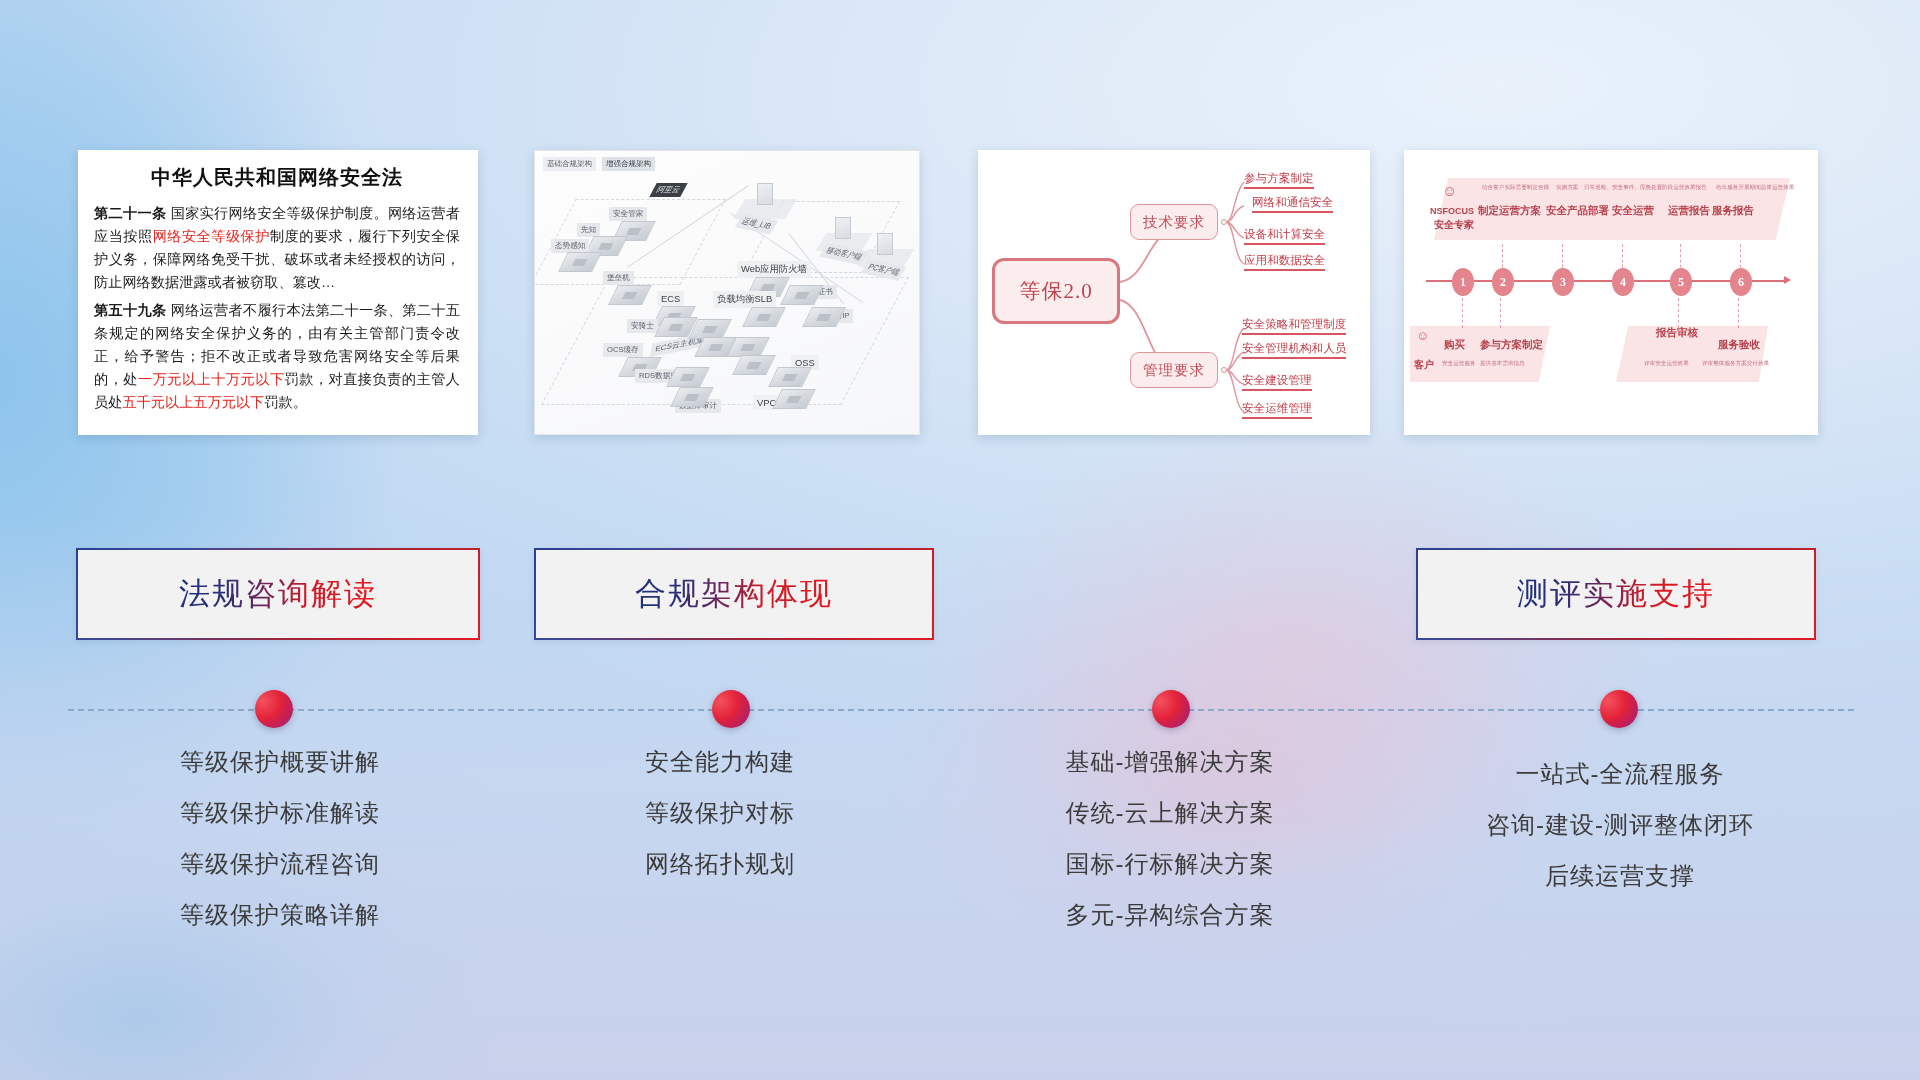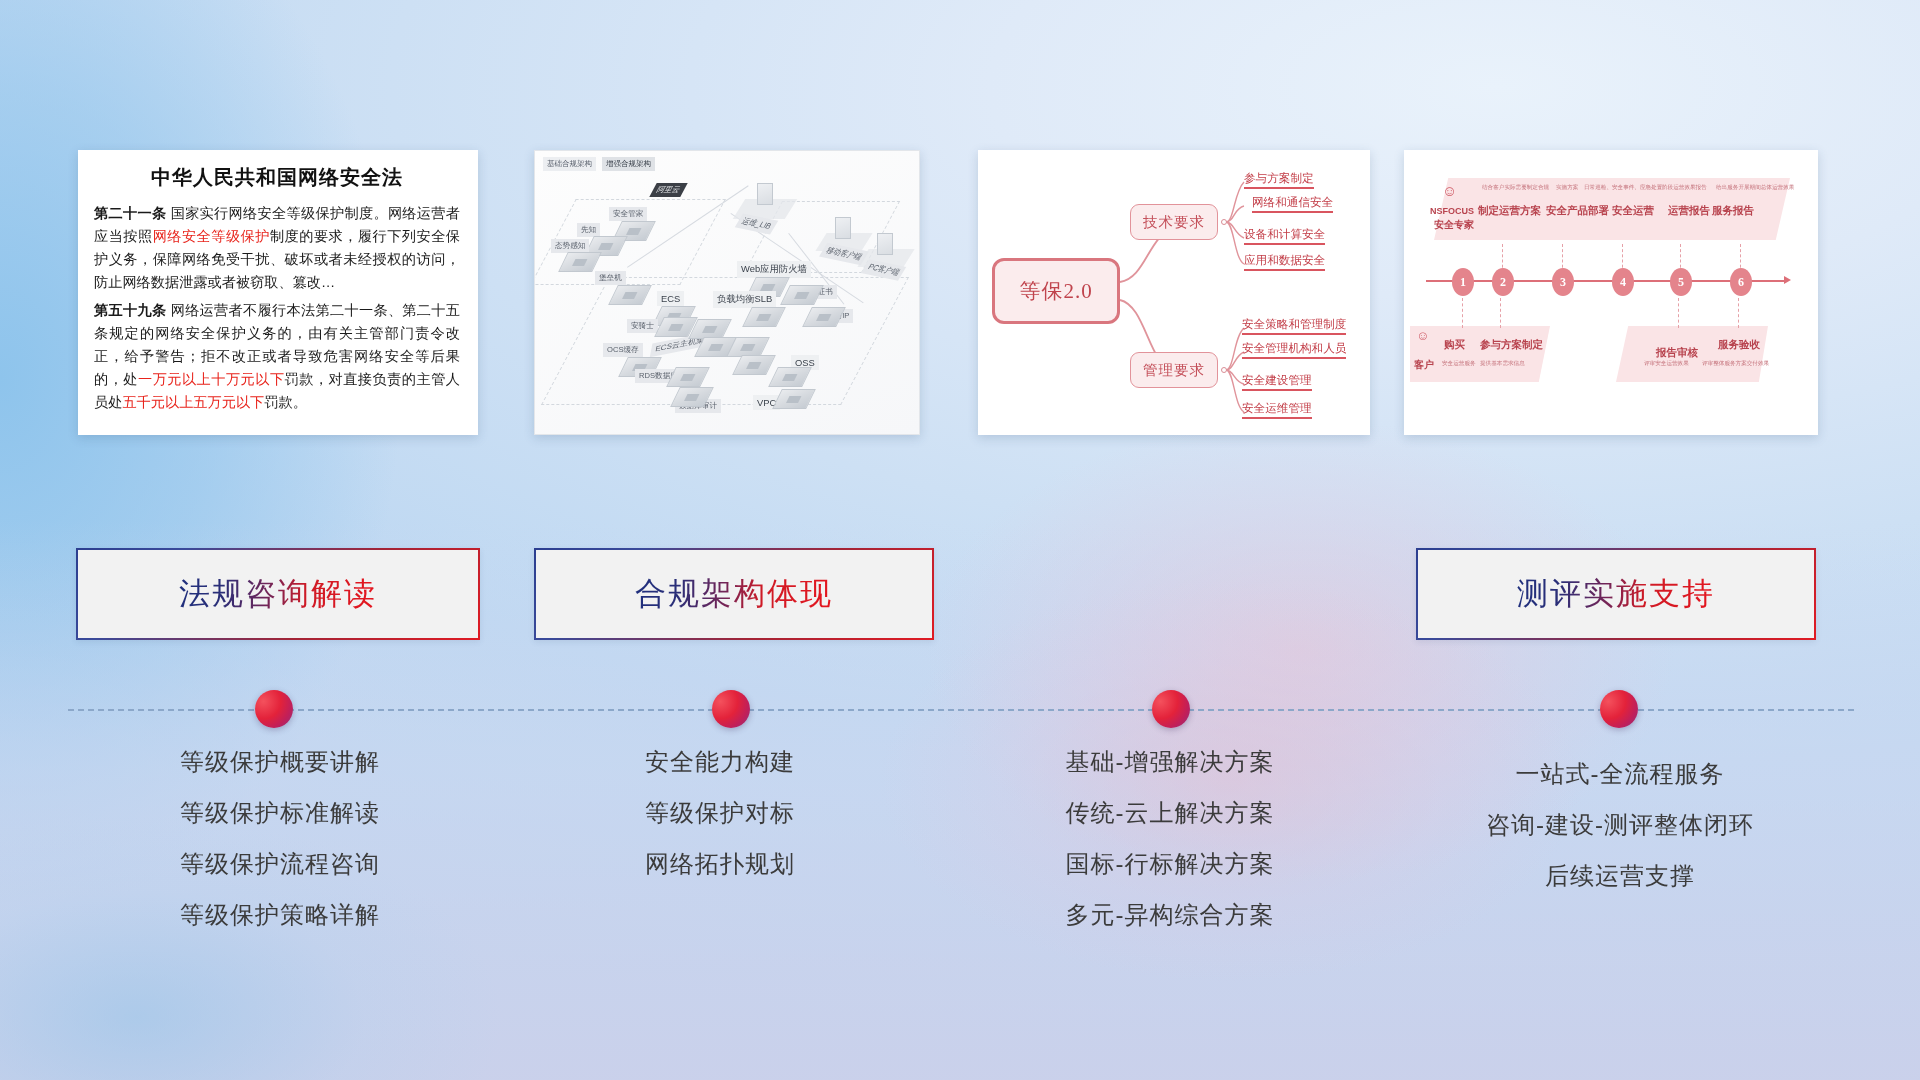--- a/index.html
+++ b/index.html
@@ -260,21 +260,21 @@
         <div class="srv" style="left:300px; top:66px;"></div>
         <div class="node" style="left:286px; top:96px; transform:skewX(-22deg) rotate(11deg);">移动客户端</div>
 
         <div class="plane" style="left:328px; top:98px; width:46px; height:18px;"></div>
         <div class="srv" style="left:342px; top:82px;"></div>
         <div class="node" style="left:328px; top:112px; transform:skewX(-22deg) rotate(11deg);">PC客户端</div>
 
         <div class="node lg" style="left:202px; top:110px;">Web应用防火墙</div>
         <div class="cube" style="left:216px; top:126px;"></div>
 
-        <div class="node" style="left:60px;  top:120px;">堡垒机</div>
+        <div class="node" style="left:68px;  top:120px;">堡垒机</div>
         <div class="cube" style="left:78px;  top:134px;"></div>
 
         <div class="node lg" style="left:122px; top:140px;">ECS</div>
         <div class="cube" style="left:122px; top:155px;"></div>
 
         <div class="node lg" style="left:178px; top:140px;">负载均衡SLB</div>
         <div class="cube" style="left:212px; top:156px;"></div>
 
         <div class="node" style="left:268px; top:134px;">CA证书</div>
         <div class="cube" style="left:250px; top:134px;"></div>
@@ -388,21 +388,21 @@
         <div class="nsf-conn" style="left:274px; top:148px; height:30px;"></div>
         <div class="nsf-conn" style="left:334px; top:148px; height:30px;"></div>
 
         <div class="nsf-person" style="left:12px; top:178px; font-size:13px;">☺</div>
         <div class="nsf-lbl" style="left:10px; top:208px; font-size:10px;">客户</div>
 
         <div class="nsf-lbl" style="left:40px;  top:188px;">购买</div>
         <div class="nsf-sub" style="left:38px;  top:210px;">安全运营服务</div>
         <div class="nsf-lbl" style="left:76px;  top:188px;">参与方案制定</div>
         <div class="nsf-sub" style="left:76px;  top:210px;">提供基本需求信息</div>
-        <div class="nsf-lbl" style="left:252px; top:196px;">报告审核</div>
+        <div class="nsf-lbl" style="left:252px; top:176px;">报告审核</div>
         <div class="nsf-sub" style="left:240px; top:210px;">评审安全运营效果</div>
         <div class="nsf-lbl" style="left:314px; top:188px;">服务验收</div>
         <div class="nsf-sub" style="left:298px; top:210px;">评审整体服务方案交付效果</div>
       </div>
     </div>
   </div>
 
   <div class="titles">
     <div class="title-box b1">
       <div class="title-grad-border">

